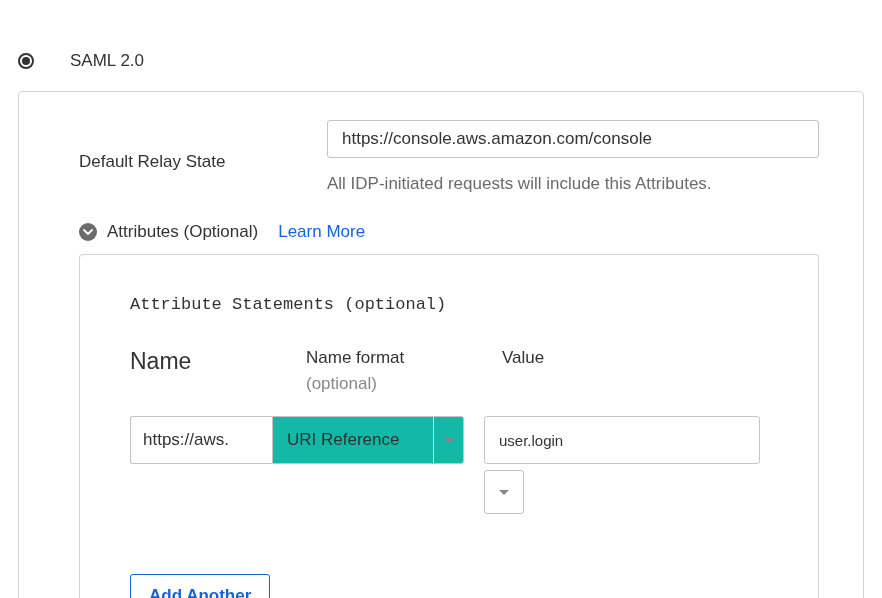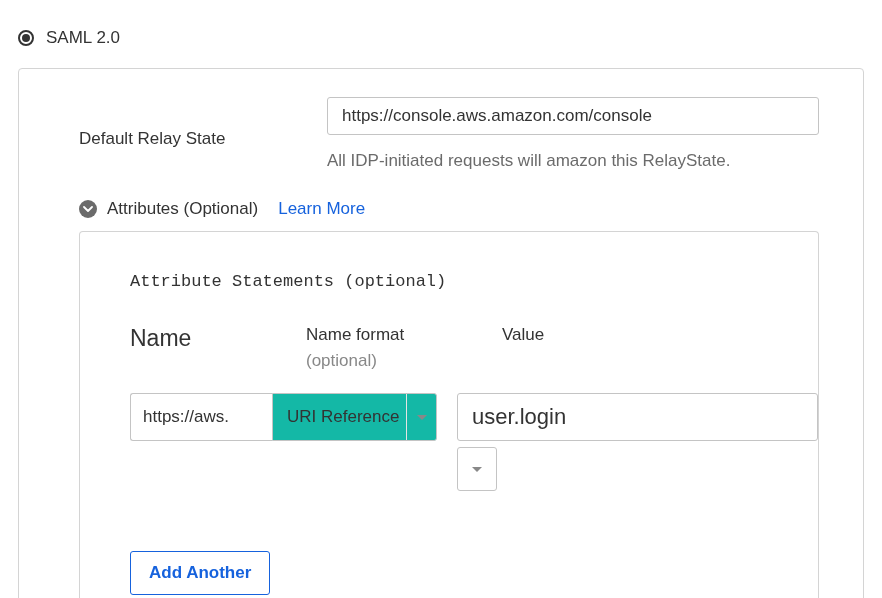--- a/index.html
+++ b/index.html
@@ -10,21 +10,22 @@
     background: #fff;
     color: #333;
     width: 882px;
     height: 598px;
     overflow: hidden;
   }
   .radio-row {
     display: flex;
     align-items: center;
     padding: 28px 0 0 18px;
-    gap: 12px;
+    gap: 36px;
+    margin-top: 23px;
   }
   .radio-outer {
     width: 16px;
     height: 16px;
     border: 2px solid #333;
     border-radius: 50%;
     display: flex;
     align-items: center;
     justify-content: center;
     background: #fff;
@@ -183,26 +184,26 @@
     width: 30px;
     border-left: 1px solid #e4e4e4;
     display: flex;
     align-items: center;
     justify-content: center;
   }
   .value-col {
     margin-left: 20px;
   }
   .attr-value-input {
-    width: 361px;
+    width: 276px;
     height: 48px;
     border: 1px solid #c4c4c4;
     border-radius: 3px;
     padding: 0 14px;
-    font-size: 22px;
+    font-size: 15px;
     color: #333;
     font-family: inherit;
   }
   .value-dropdown-btn {
     width: 40px;
     height: 44px;
     border: 1px solid #c4c4c4;
     border-radius: 3px;
     margin-top: 6px;
     background: #fff;
@@ -243,21 +244,21 @@
   </div>
   <span class="radio-label">SAML 2.0</span>
 </div>
 
 <div class="panel">
 
   <div class="field-row">
     <div class="field-label">Default Relay State</div>
     <div class="field-input-wrap">
       <input type="text" class="text-input" value="https://console.aws.amazon.com/console" style="">
-      <div class="helper-text">All IDP-initiated requests will amazon this RelayState.</div>
+      <div class="helper-text">All IDP-initiated requests will include this Attributes.</div>
     </div>
   </div>
 
   <div class="section-header">
     <div class="chevron-circle">
       <svg viewBox="0 0 10 10">
           <path d="M1 3 L5 7 L9 3" stroke="#fff" stroke-width="1.8" fill="none" stroke-linecap="round" stroke-linejoin="round"></path>
         </svg>
     </div>
     <span class="section-title">Attributes (Optional)</span>

